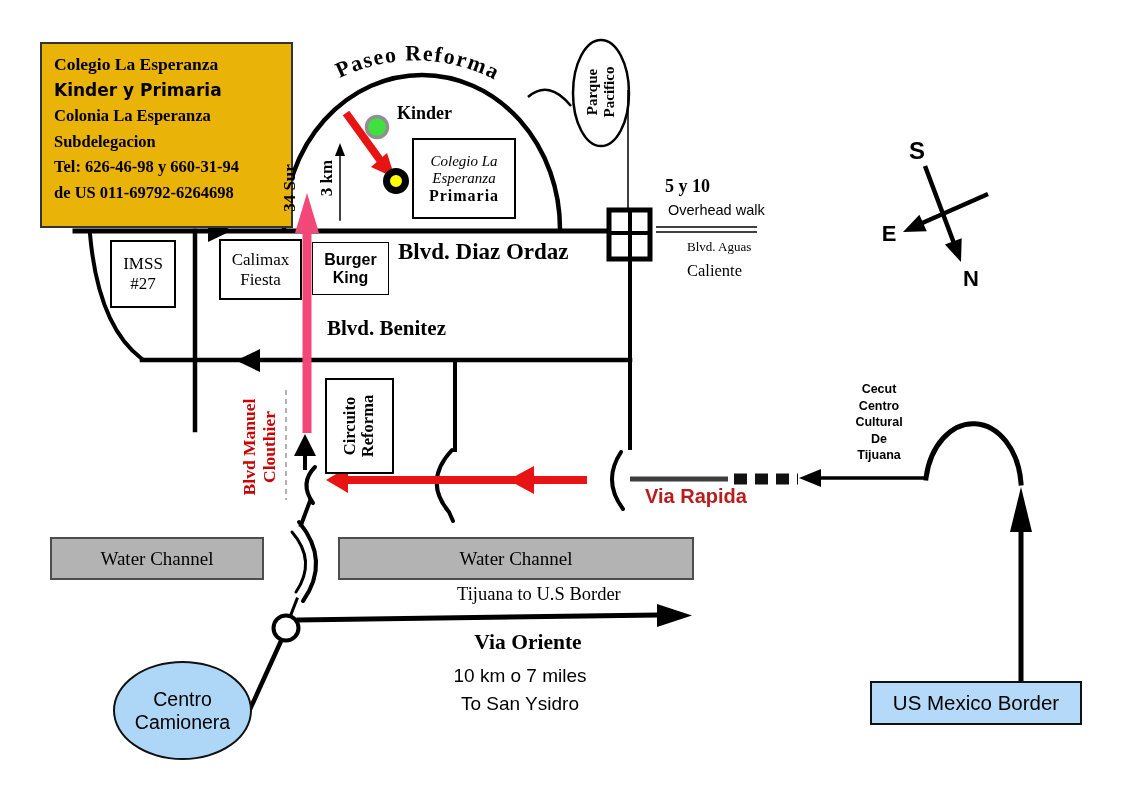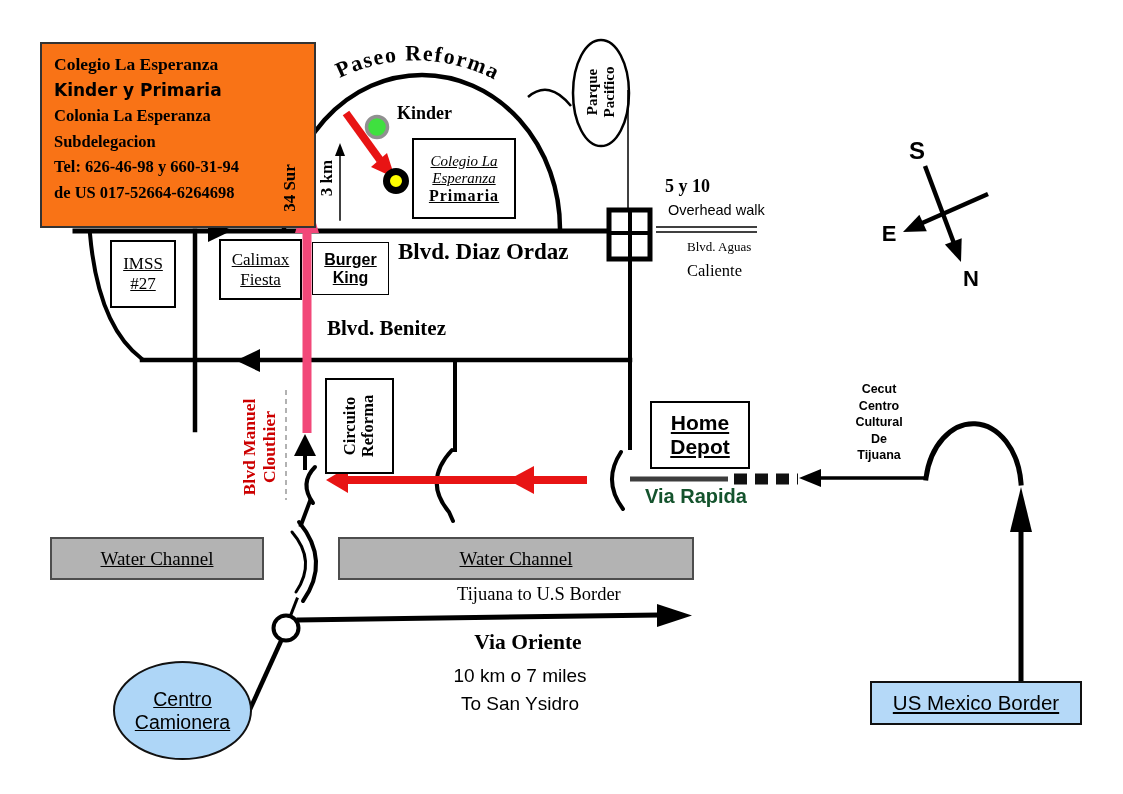--- a/index.html
+++ b/index.html
@@ -8,24 +8,24 @@
   #roads{position:absolute;left:0;top:0;}
   .lbl{position:absolute;white-space:nowrap;color:#000;line-height:1.12;}
   .serif{font-family:"Liberation Serif",serif;}
   .sans{font-family:"Liberation Sans",sans-serif;}
   .comic{font-family:"DejaVu Sans",sans-serif;}
   .b{font-weight:bold;}
   .i{font-style:italic;}
   .ctr{transform:translateX(-50%);text-align:center;}
   .rot{transform:translate(-50%,-50%) rotate(-90deg);text-align:center;}
   .box{position:absolute;border:2px solid #000;background:#fff;display:flex;
-       flex-direction:column;align-items:center;justify-content:center;text-align:center;text-decoration:underline;}
+       flex-direction:column;align-items:center;justify-content:center;text-align:center;}
   .red{color:#cc0000;}
-  #info-box{position:absolute;left:40px;top:42px;width:276px;height:186px;
-       border:2px solid #333;background:#f97316;padding:8px 4px 0 12px;box-sizing:border-box;}
+  #info-box{position:absolute;left:40px;top:42px;width:253px;height:186px;
+       border:2px solid #333;background:#eab308;padding:8px 4px 0 12px;box-sizing:border-box;}
   #info-box div{line-height:25.5px;}
 </style>
 </head>
 <body>
 
 <div id="map">
 
   <svg id="roads" width="1123" height="794" viewBox="0 0 1123 794">
 
     <g fill="none" stroke="#000">
@@ -116,21 +116,21 @@
       <polygon points="903,232 919.4,214.8 926.8,231.2" stroke="none"></polygon>
     </g>
   </svg>
 
   <div id="info-box" class="serif">
     <div class="b" style="font-size:17.5px">Colegio La Esperanza</div>
     <div class="comic b" style="font-size:17px">Kinder y Primaria</div>
     <div class="b" style="font-size:16.5px">Colonia La Esperanza</div>
     <div class="b" style="font-size:16.5px">Subdelegacion</div>
     <div class="b" style="font-size:16.5px">Tel: 626-46-98 y 660-31-94</div>
-    <div class="b" style="font-size:16.5px">de US  017-52664-6264698</div>
+    <div class="b" style="font-size:16.5px">de US  011-69792-6264698</div>
   </div>
 
   <div class="lbl serif b" style="left:397px;top:103px;font-size:18px">Kinder</div>
 
   <div class="box serif" style="left:412px;top:138px;width:100px;height:77px">
     <div class="i" style="font-size:15px">Colegio La</div>
     <div class="i" style="font-size:15px">Esperanza</div>
     <div class="b" style="font-size:16px;letter-spacing:1px">Primaria</div>
   </div>
 
@@ -171,26 +171,22 @@
       <div>Circuito</div>
       <div>Reforma</div>
     </div>
   </div>
 
   <div class="lbl serif b rot red" style="left:260px;top:447px;font-size:17.5px">
     <div>Blvd Manuel</div>
     <div>Clouthier</div>
   </div>
 
-  <div class="box sans" style="left:650px;top:401px;width:96px;height:64px">
-    <div class="b" style="font-size:21px">Home</div>
-    <div class="b" style="font-size:21px">Depot</div>
-  </div>
-
-  <div class="lbl sans b" style="left:645px;top:485px;font-size:20px;color:#14532d">Via Rapida</div>
+
+  <div class="lbl sans b" style="left:645px;top:485px;font-size:20px;color:#b91c1c">Via Rapida</div>
 
   <div class="lbl sans b ctr" style="left:879px;top:381px;font-size:12.5px;line-height:16.5px">
     <div>Cecut</div>
     <div>Centro</div>
     <div>Cultural</div>
     <div>De</div>
     <div>Tijuana</div>
   </div>
 
   <div class="box serif" style="left:50px;top:537px;width:210px;height:39px;background:#b3b3b3;border-color:#4d4d4d">

